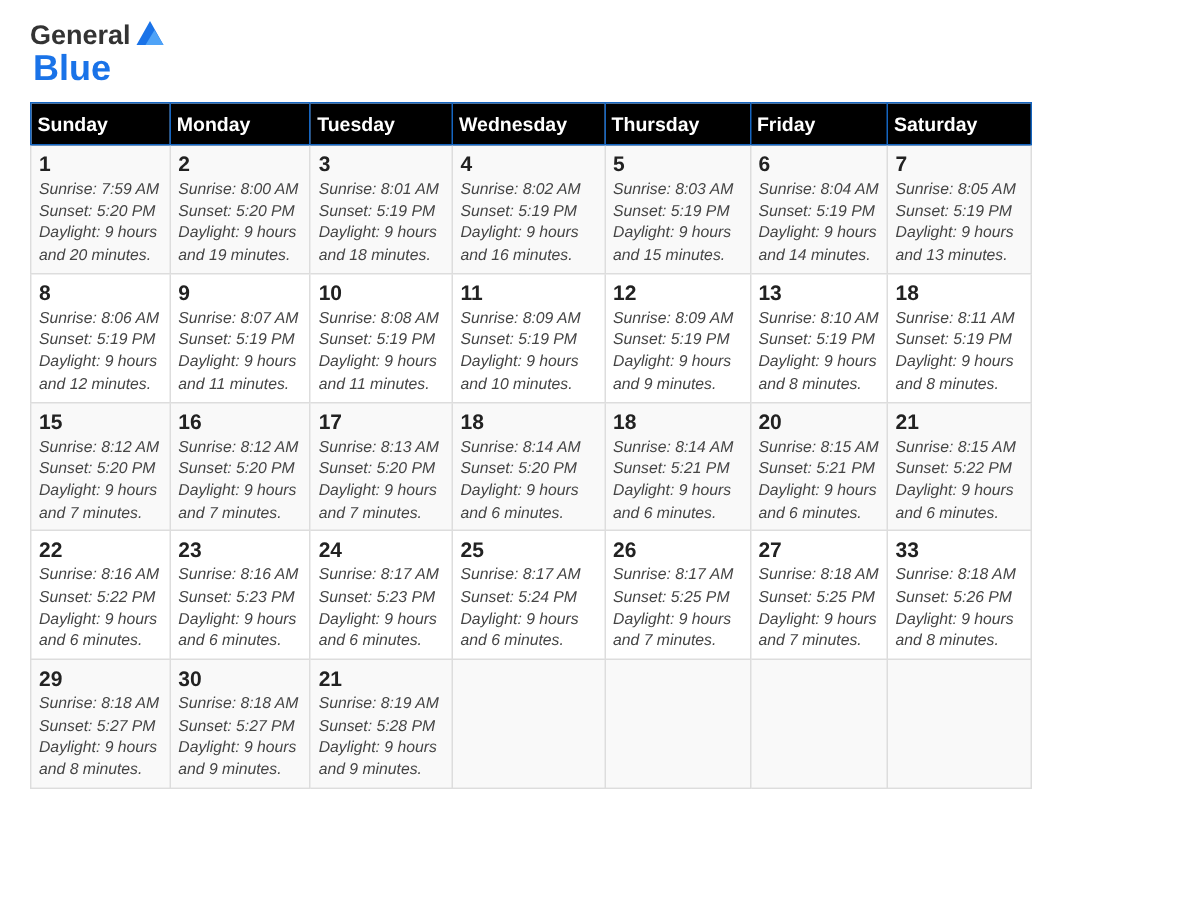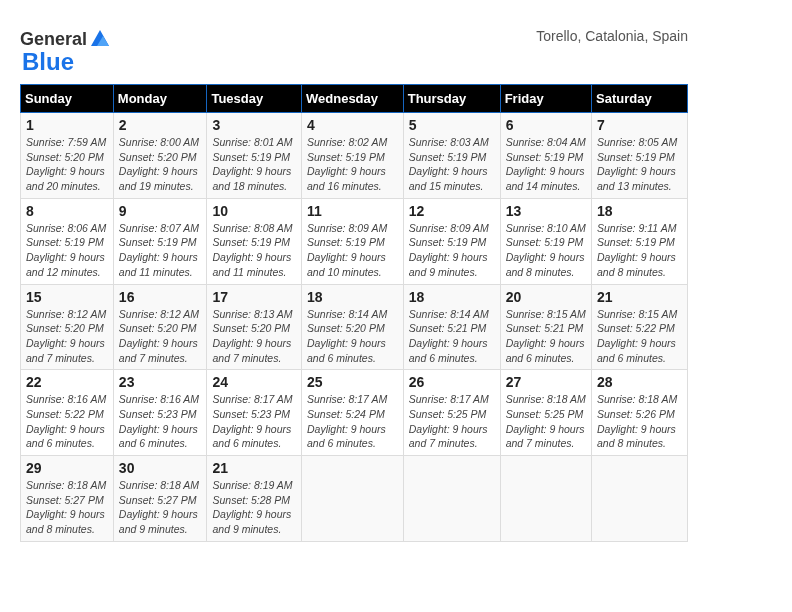--- a/index.html
+++ b/index.html
@@ -6,21 +6,21 @@
     body {
       font-family: Arial, sans-serif;
       background: #fff;
       width: 792px;
       height: 612px;
       overflow: hidden;
     }
     .page {
       width: 708px;
       min-height: 612px;
-      padding: 28px 20px 10px 20px;
+      padding: 12px 20px 10px 20px;
       background: #fff;
     }
     .header-row {
       display: flex;
       justify-content: space-between;
       align-items: flex-start;
       margin-bottom: 10px;
     }
     .logo {
       display: flex;
@@ -112,21 +112,20 @@
           <span class="logo-text-general">General</span>
           <svg class="logo-icon" viewBox="0 0 22 22">
             <polygon points="11,2 20,18 2,18" fill="#1a73e8"></polygon>
             <polygon points="14,8 20,18 8,18" fill="#4fa3f7"></polygon>
           </svg>
         </div>
         <span class="logo-text-blue" style="margin-left:2px;">Blue</span>
       </div>
     </div>
     <div class="title-block">
-      <div class="subtitle">Torello, Catalonia, Spain</div>
     </div>
   </div>
 
   <table class="calendar">
     <thead>
       <tr>
         <th>Sunday</th>
         <th>Monday</th>
         <th>Tuesday</th>
         <th>Wednesday</th>
@@ -239,21 +238,21 @@
           <span class="day-number">13</span>
           <div class="day-info">
             <span>Sunrise: 8:10 AM</span><br>
             <span>Sunset: 5:19 PM</span><br>
             <span>Daylight: 9 hours and 8 minutes.</span>
           </div>
         </td>
           <td>
           <span class="day-number">18</span>
           <div class="day-info">
-            <span>Sunrise: 9:11 AM</span><br>
+            <span>Sunrise: 8:11 AM</span><br>
             <span>Sunset: 5:19 PM</span><br>
             <span>Daylight: 9 hours and 8 minutes.</span>
           </div>
         </td>
         </tr>
         <tr>
           <td>
           <span class="day-number">15</span>
           <div class="day-info">
             <span>Sunrise: 8:12 AM</span><br>
@@ -353,21 +352,21 @@
         </td>
           <td>
           <span class="day-number">27</span>
           <div class="day-info">
             <span>Sunrise: 8:18 AM</span><br>
             <span>Sunset: 5:25 PM</span><br>
             <span>Daylight: 9 hours and 7 minutes.</span>
           </div>
         </td>
           <td>
-          <span class="day-number">28</span>
+          <span class="day-number">33</span>
           <div class="day-info">
             <span>Sunrise: 8:18 AM</span><br>
             <span>Sunset: 5:26 PM</span><br>
             <span>Daylight: 9 hours and 8 minutes.</span>
           </div>
         </td>
         </tr>
         <tr>
           <td>
           <span class="day-number">29</span>

